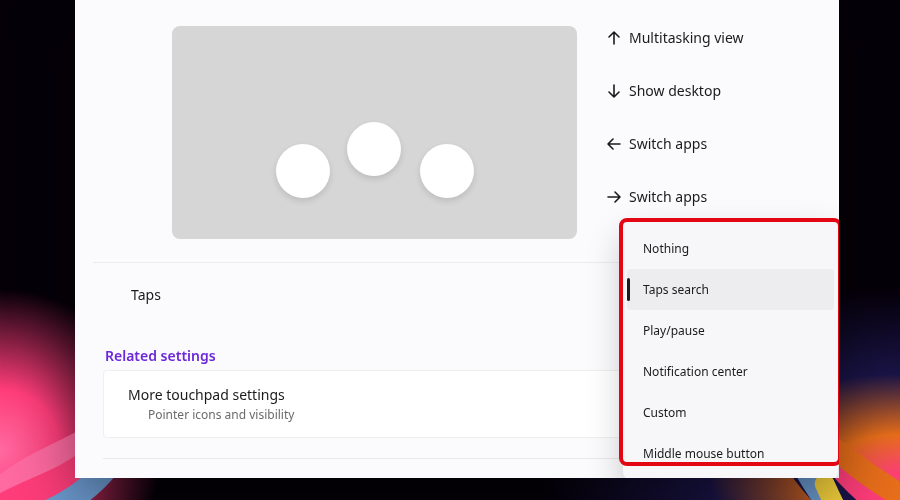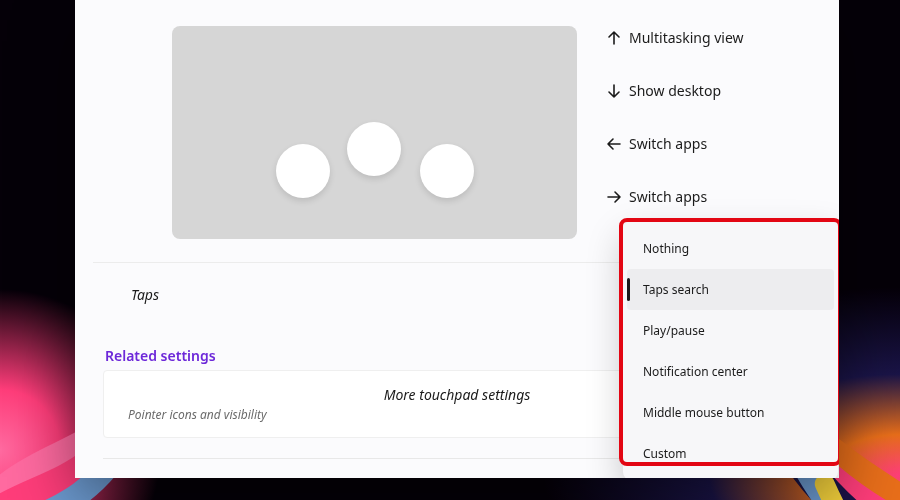--- a/index.html
+++ b/index.html
@@ -61,32 +61,31 @@
   .gesture-item .icon { width:18px; display:flex; justify-content:center; color:#1b1b1b; }
   .gesture-item svg { stroke:#1b1b1b; stroke-width:1.6; fill:none; stroke-linecap:round; stroke-linejoin:round; }
 
   .row {
     position:absolute;
     left:18px; right:18px;
     border-top:1px solid #ececec;
     padding: 22px 38px;
     font-size:14px;
     cursor:pointer;
-    font-style:italic;
   }
   .row.taps { top:262px; }
 
   .section-header {
     position:absolute; left:30px; top:346px;
     font-size:14px; font-weight:600; color:#6d28d9;
   }
 
   .row.more { top:370px; border-top:none; background:#fff; border:1px solid #efefef; border-radius:4px; left:28px; right:28px; padding:14px 24px;}
-  .row.more .title{ font-size:14px; color:#1b1b1b;text-align:center;}
-  .row.more .sub{ font-size:12px; color:#6b6b6b; margin-top:2px;}
+  .row.more .title{ font-size:14px; color:#1b1b1b;}
+  .row.more .sub{ font-size:12px; color:#6b6b6b; margin-top:2px;margin-left:20px;}
   .thin-rule { position:absolute; left:28px; right:28px; top:458px; height:1px; background:#e8e8e8;}
 
   
   .dropdown {
     position:absolute;
     left:548px; top:222px;
     width:215px;
     background:#f7f7f9;
     border-radius:8px;
     box-shadow:0 14px 36px rgba(0,0,0,0.22);
@@ -193,20 +192,20 @@
       <div class="sub">Pointer icons and visibility</div>
     </div>
 
     <div class="thin-rule"></div>
 
     <div class="dropdown">
       <div class="opt"><span>Nothing</span></div>
       <div class="opt sel"><span>Taps search</span></div>
       <div class="opt"><span>Play/pause</span></div>
       <div class="opt"><span>Notification center</span></div>
+      <div class="opt"><span>Custom</span></div>
       <div class="opt"><span>Middle mouse button</span></div>
-      <div class="opt"><span>Custom</span></div>
     </div>
 
     <div class="annot"></div>
 
   </div>
 </div>
 
 </body></html>

